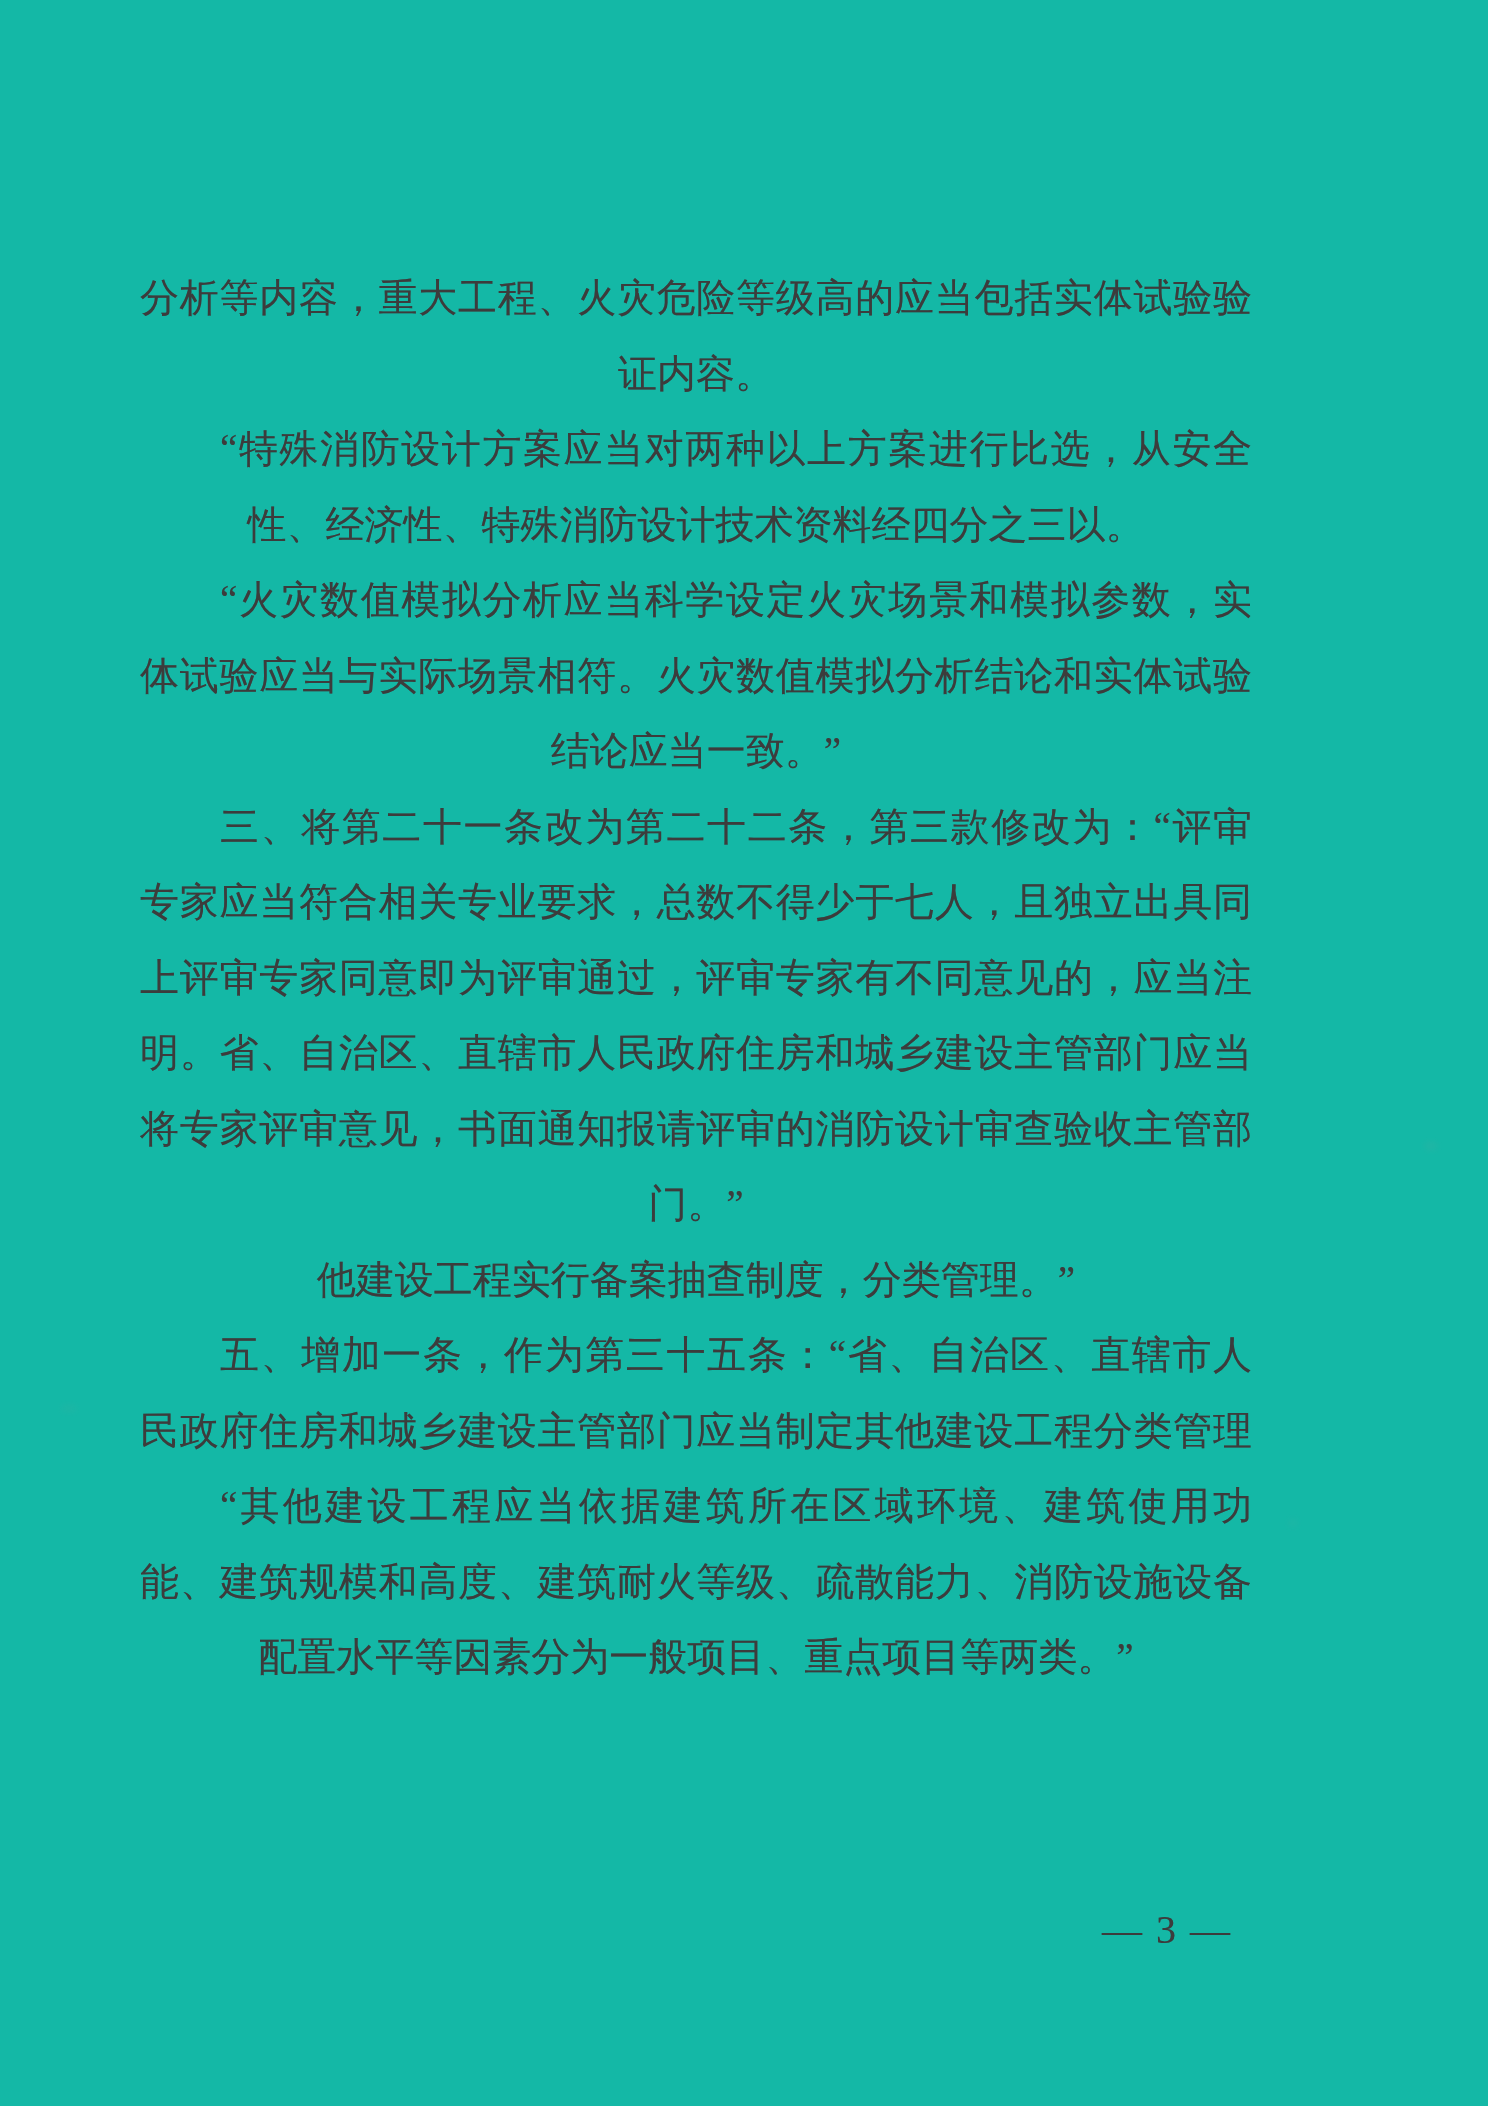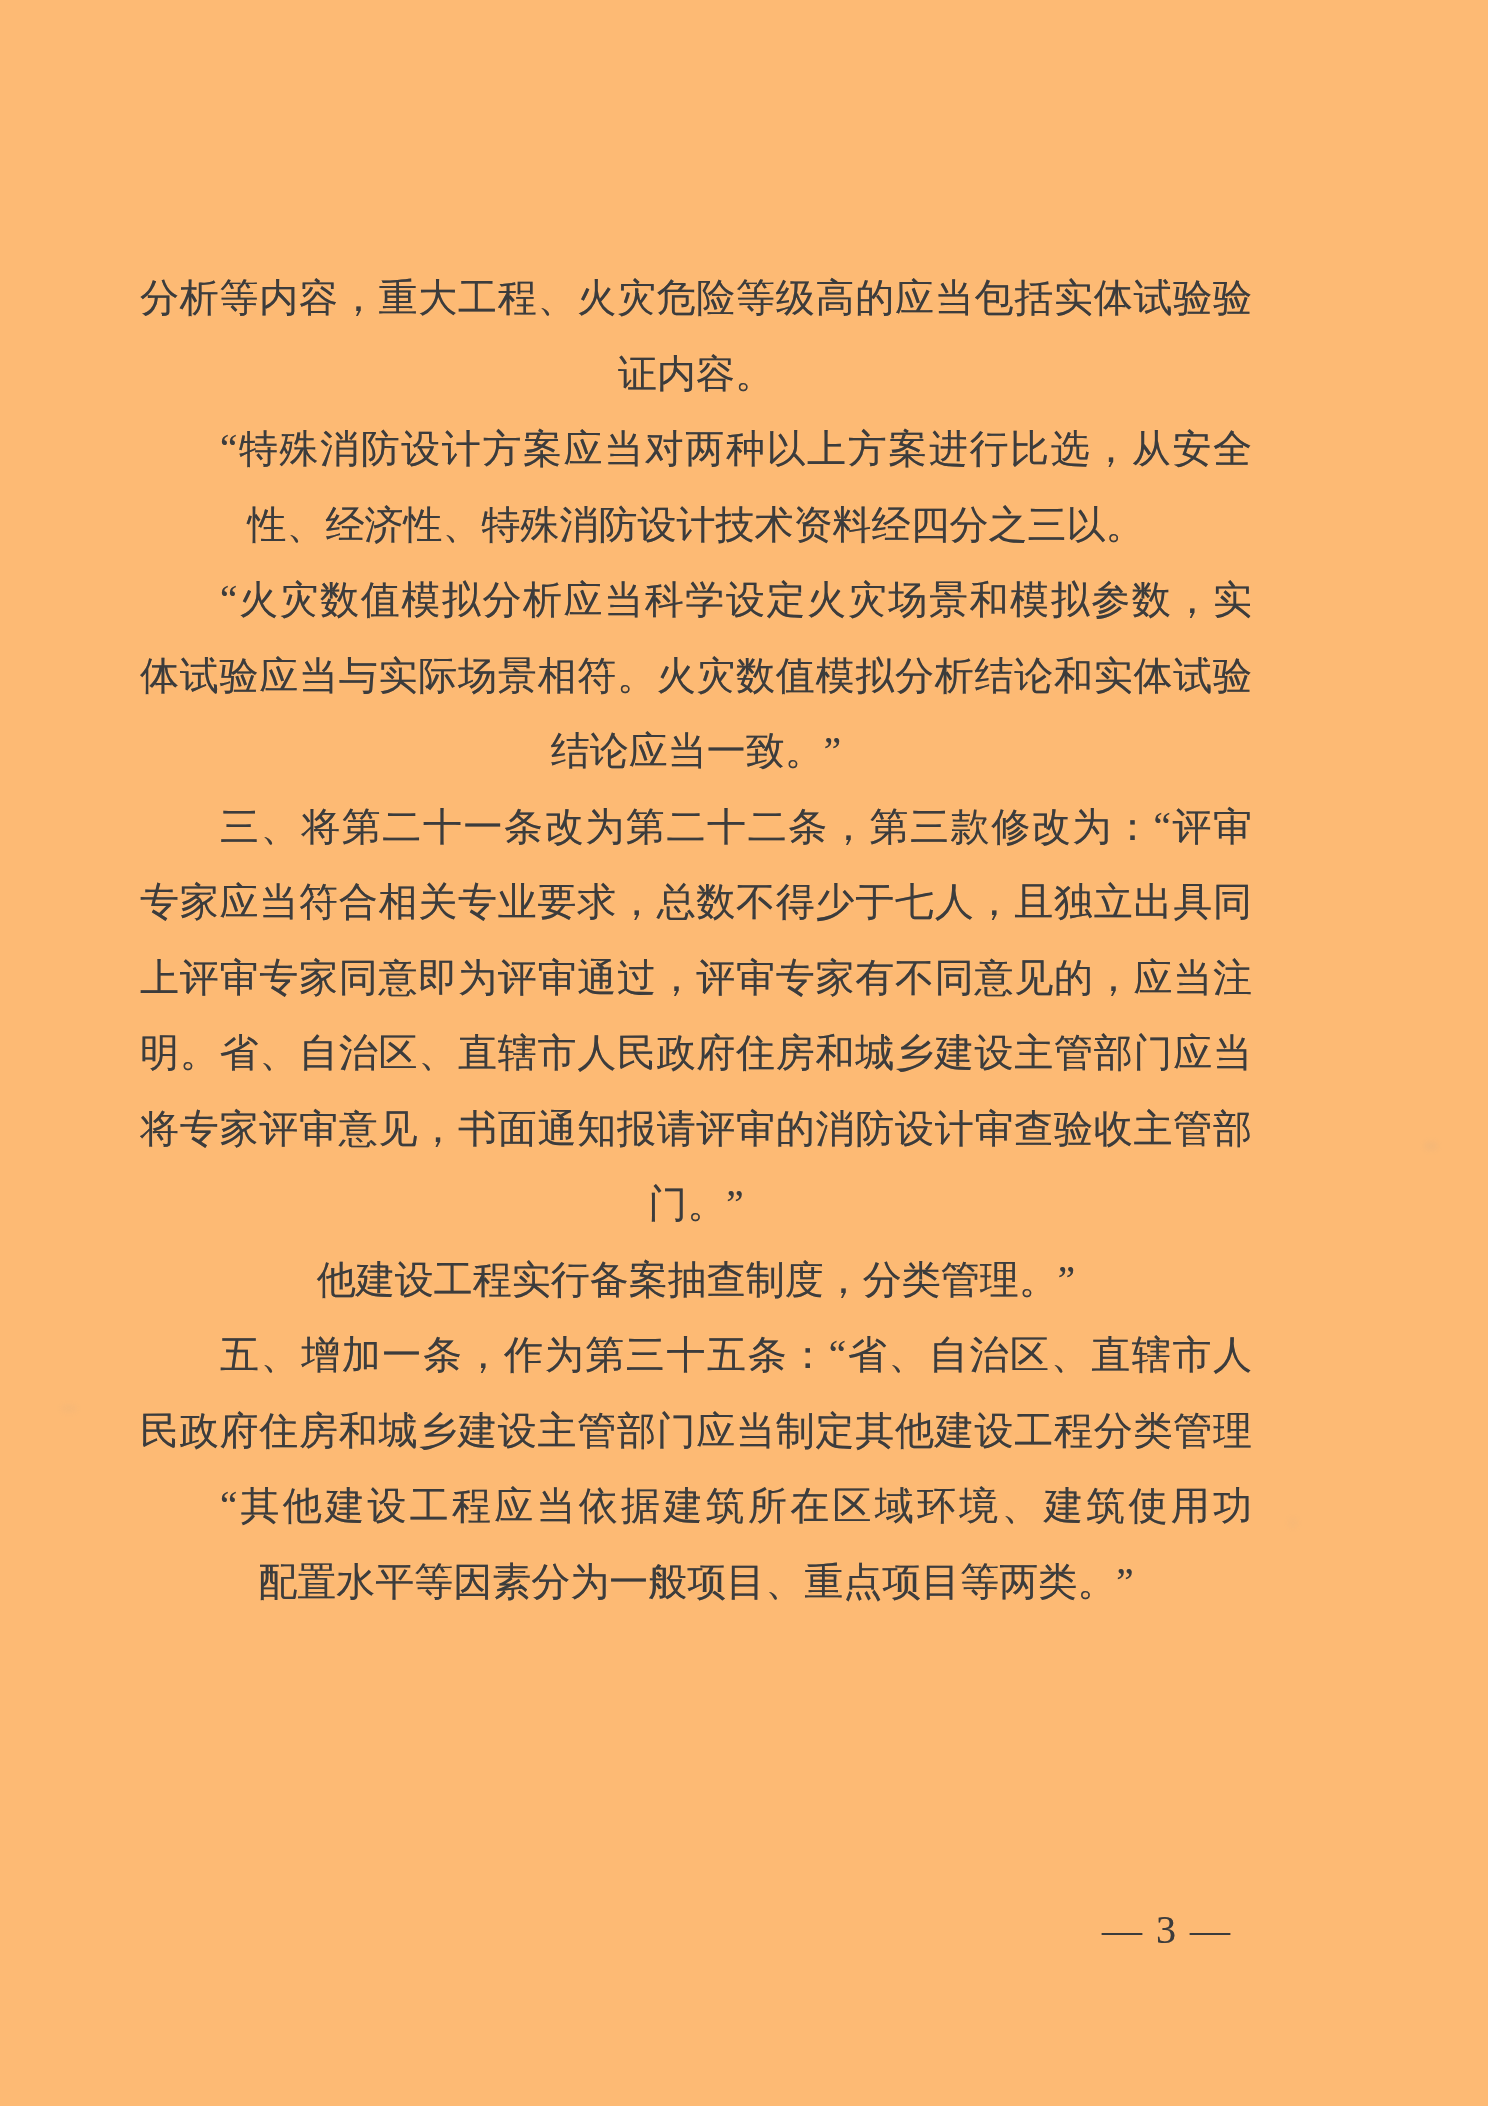--- a/index.html
+++ b/index.html
@@ -10,21 +10,21 @@
   body {
     width: 1488px;
     height: 2106px;
     position: relative;
     font-family: "Liberation Serif", "DejaVu Serif", serif;
     overflow: hidden;
   }
   .scan-page {
     position: absolute;
     inset: 0;
-    background: #fdba74;
+    background: #14b8a6;
   }
   .textblock {
     position: absolute;
     left: 140px;
     top: 260px;
     width: 1112px;
   }
   .ln {
     font-size: 39px;
     line-height: 75.5px;
@@ -81,20 +81,21 @@
     <div class="ln j i">三、将第二十一条改为第二十二条，第三款修改为：“评审</div>
     <div class="ln j">专家应当符合相关专业要求，总数不得少于七人，且独立出具同</div>
     <div class="ln j">上评审专家同意即为评审通过，评审专家有不同意见的，应当注</div>
     <div class="ln j">明。省、自治区、直辖市人民政府住房和城乡建设主管部门应当</div>
     <div class="ln j">将专家评审意见，书面通知报请评审的消防设计审查验收主管部</div>
     <div class="ln">门。”</div>
     <div class="ln">他建设工程实行备案抽查制度，分类管理。”</div>
     <div class="ln j i">五、增加一条，作为第三十五条：“省、自治区、直辖市人</div>
     <div class="ln j">民政府住房和城乡建设主管部门应当制定其他建设工程分类管理</div>
     <div class="ln j i">“其他建设工程应当依据建筑所在区域环境、建筑使用功</div>
+    <div class="ln j">能、建筑规模和高度、建筑耐火等级、疏散能力、消防设施设备</div>
     <div class="ln">配置水平等因素分为一般项目、重点项目等两类。”</div>
   </div>
 
   <div class="page-footer">— 3 —</div>
 
   <div class="artifact a1"></div>
   <div class="artifact a2"></div>
   <div class="artifact a3"></div>
 
 </div>

